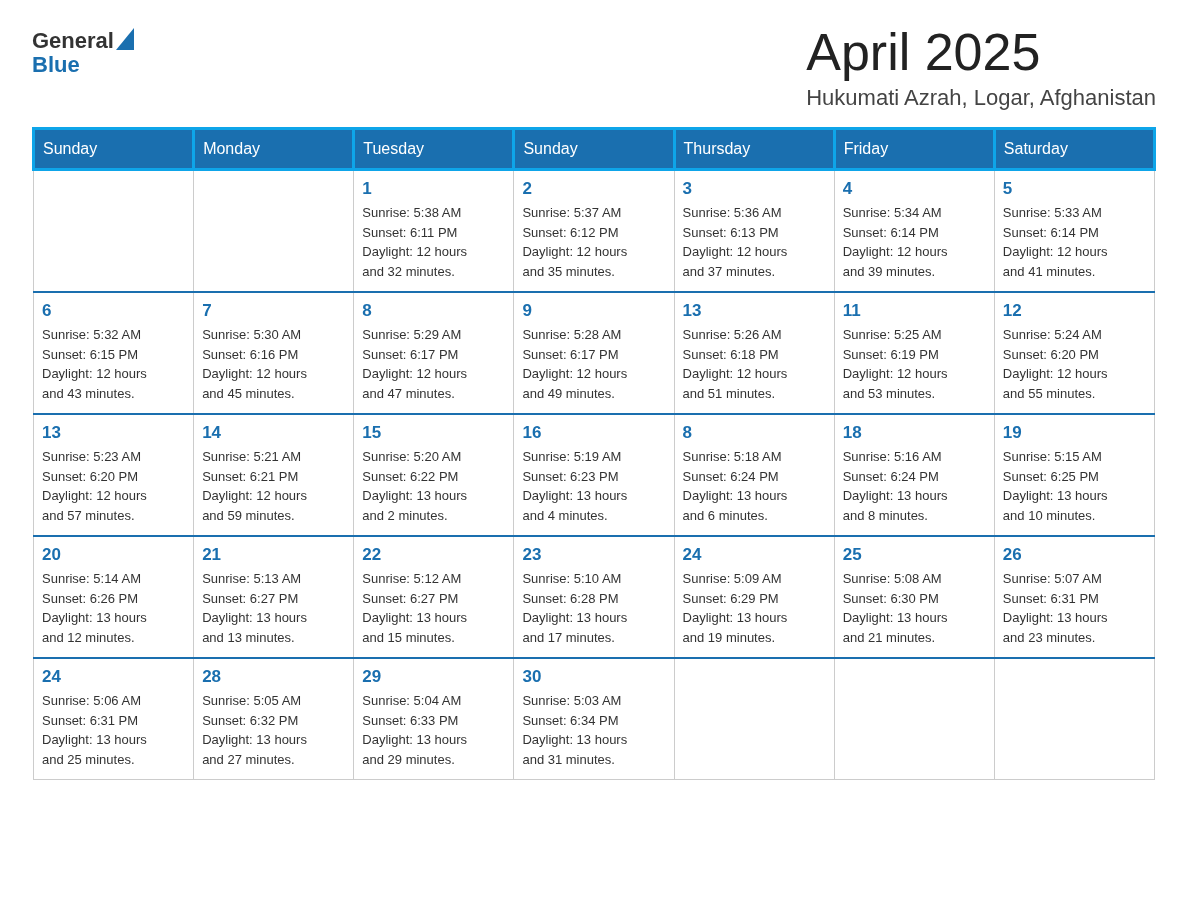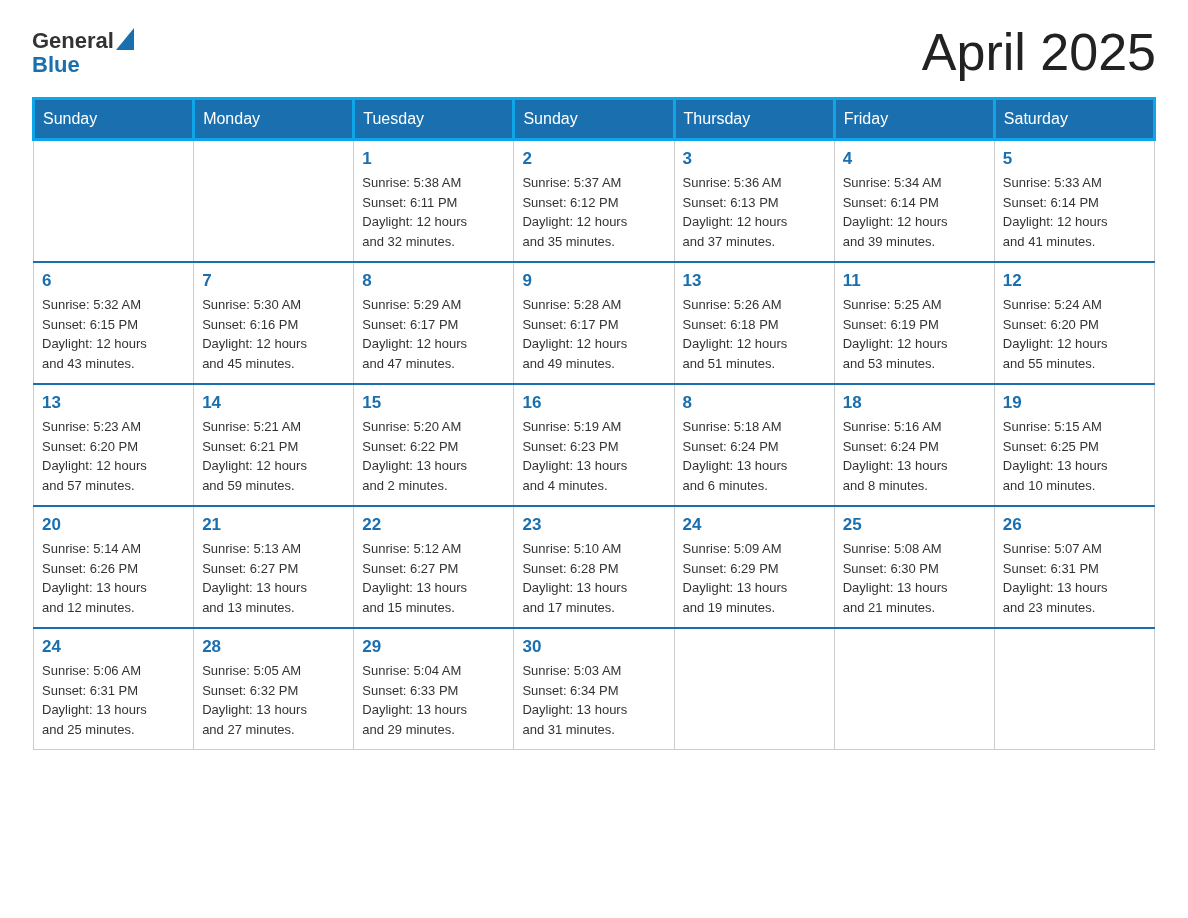--- a/index.html
+++ b/index.html
@@ -98,20 +98,21 @@
           <polygon points="0,22 18,0 18,22" fill="#1a6faf"></polygon>
         </svg>
       </div>
       <div>
         <span class="logo-text-blue">Blue</span>
       </div>
     </div>
   </div>
   <div class="title-block">
     <div class="calendar-title">April 2025</div>
+    <div class="calendar-subtitle">Hukumati Azrah, Logar, Afghanistan</div>
   </div>
 </div>
 
 <table class="calendar">
   <thead>
     <tr>
     <th>Sunday</th>
         <th>Monday</th>
         <th>Tuesday</th>
         <th>Sunday</th>

